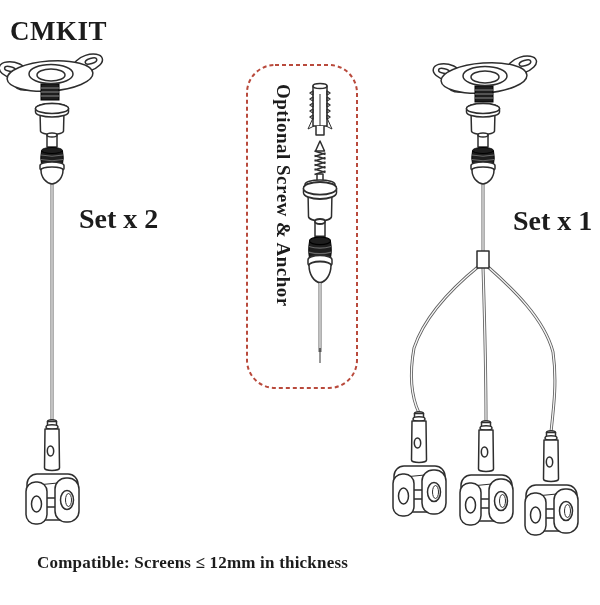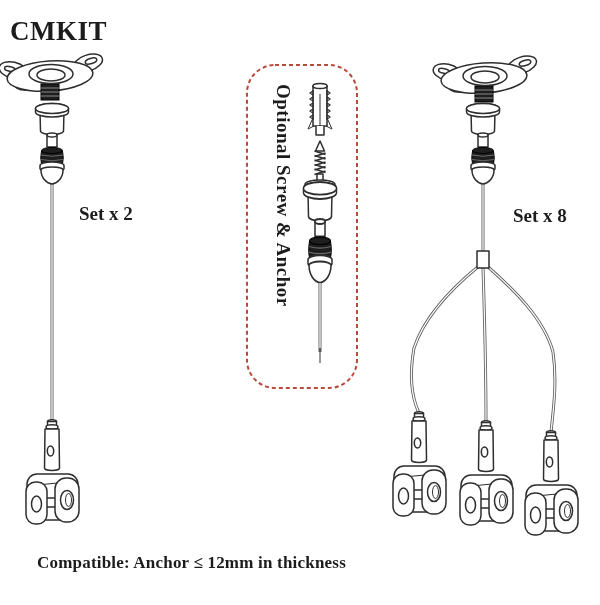--- a/index.html
+++ b/index.html
@@ -14,21 +14,21 @@
   .art{position:absolute;left:0;top:0;}
   .ln{fill:#ffffff;stroke:#2e2e2e;stroke-width:1.5;stroke-linejoin:round;}
   .lnthin{fill:none;stroke:#2e2e2e;stroke-width:1;}
   .dark{fill:#1e1e1e;stroke:#000000;stroke-width:1;}
   .cable-out{fill:none;stroke:#5f5f5f;stroke-width:3;}
   .cable-in{fill:none;stroke:#f7f7f7;stroke-width:1.3;}
   .txt{position:absolute;color:#1c1c1c;white-space:nowrap;}
   .title{font-size:27px;font-weight:bold;letter-spacing:0.5px;}
   .title-left{left:10px;top:16px;}
   .title-right{left:398px;top:16px;}
-  .set-label{font-size:19px;font-weight:bold;}
+  .set-label{font-size:28px;font-weight:bold;}
   .set-left{left:79px;top:203px;}
   .set-right{left:513px;top:205px;}
   .vertical-label{
     left:268px;top:84px;width:26px;height:260px;
     font-size:19px;font-weight:bold;letter-spacing:0.5px;
     writing-mode:vertical-rl;
   }
   .footer-note{left:37px;top:553px;font-size:17px;font-weight:bold;letter-spacing:0.2px;}
 </style>
 </head>
@@ -164,16 +164,16 @@
         <use href="#gripper" xlink:href="#gripper" x="486" y="421"></use>
       </g>
       <g>
         <use href="#gripper" xlink:href="#gripper" x="551" y="431"></use>
       </g>
     </g>
   </svg>
 
   <div class="txt title title-left">CMKIT</div>
   <div class="txt set-label set-left">Set x 2</div>
-  <div class="txt set-label set-right">Set x 8</div>
+  <div class="txt set-label set-right">Set x 1</div>
   <div class="txt vertical-label">Optional Screw &amp; Anchor</div>
-  <div class="txt footer-note">Compatible: Anchor ≤ 12mm in thickness</div>
+  <div class="txt footer-note">Compatible: Screens ≤ 12mm in thickness</div>
 </div>
 
 </body></html>

